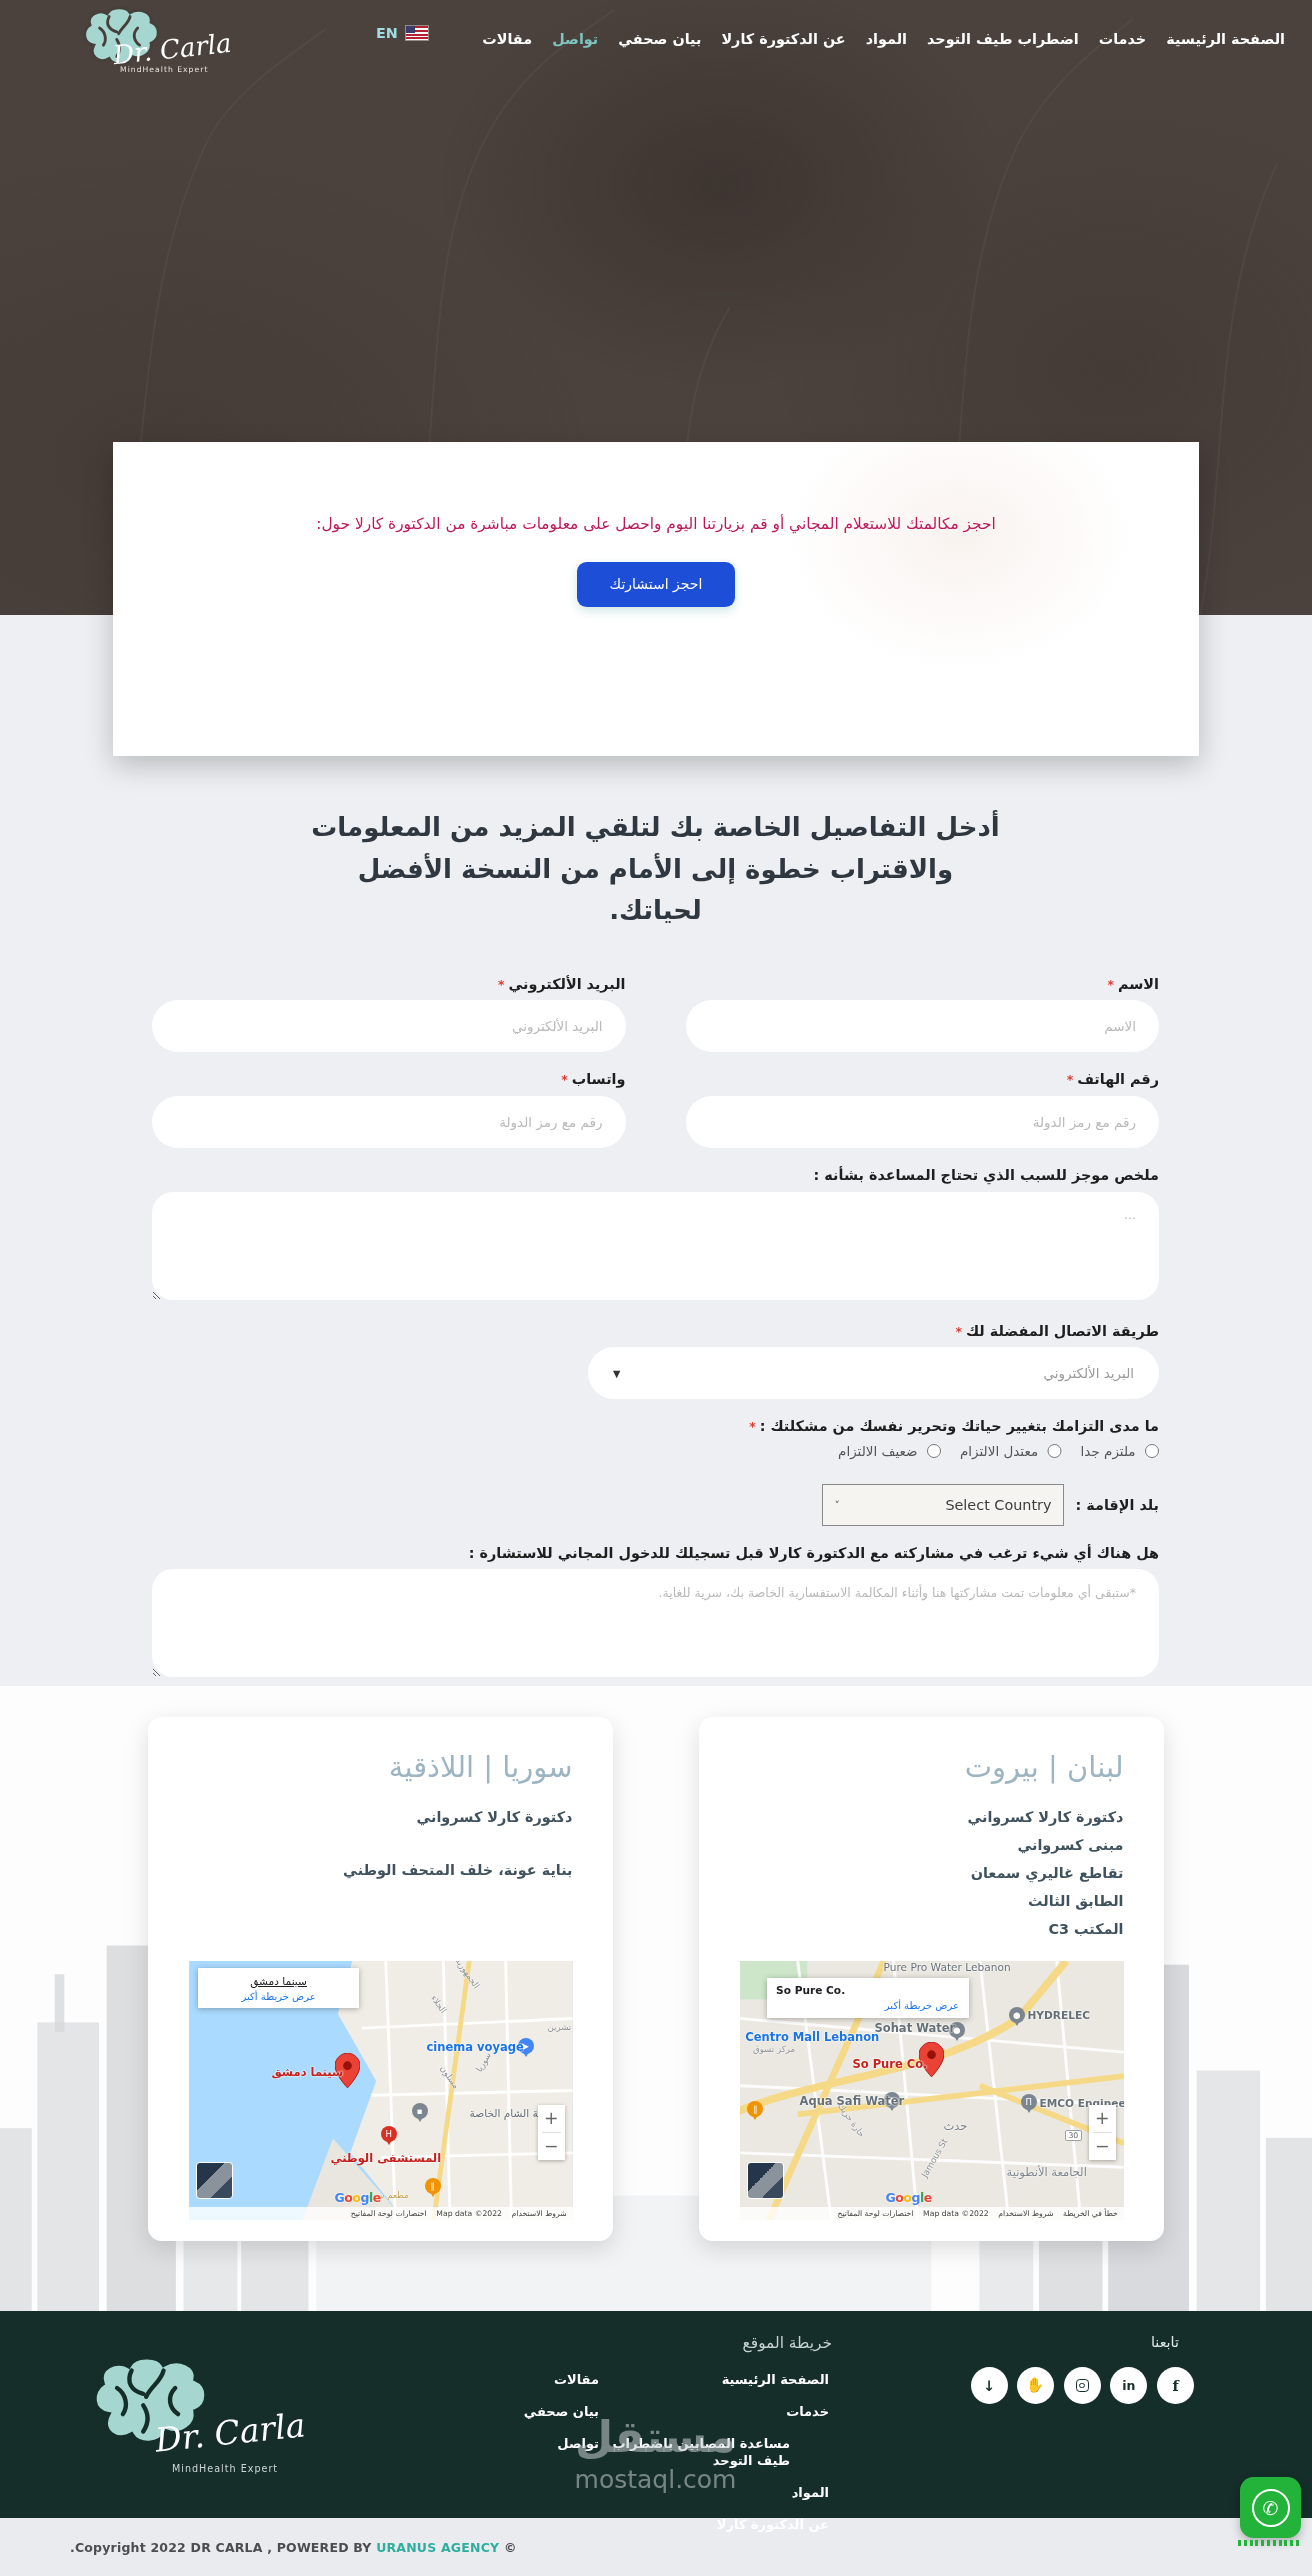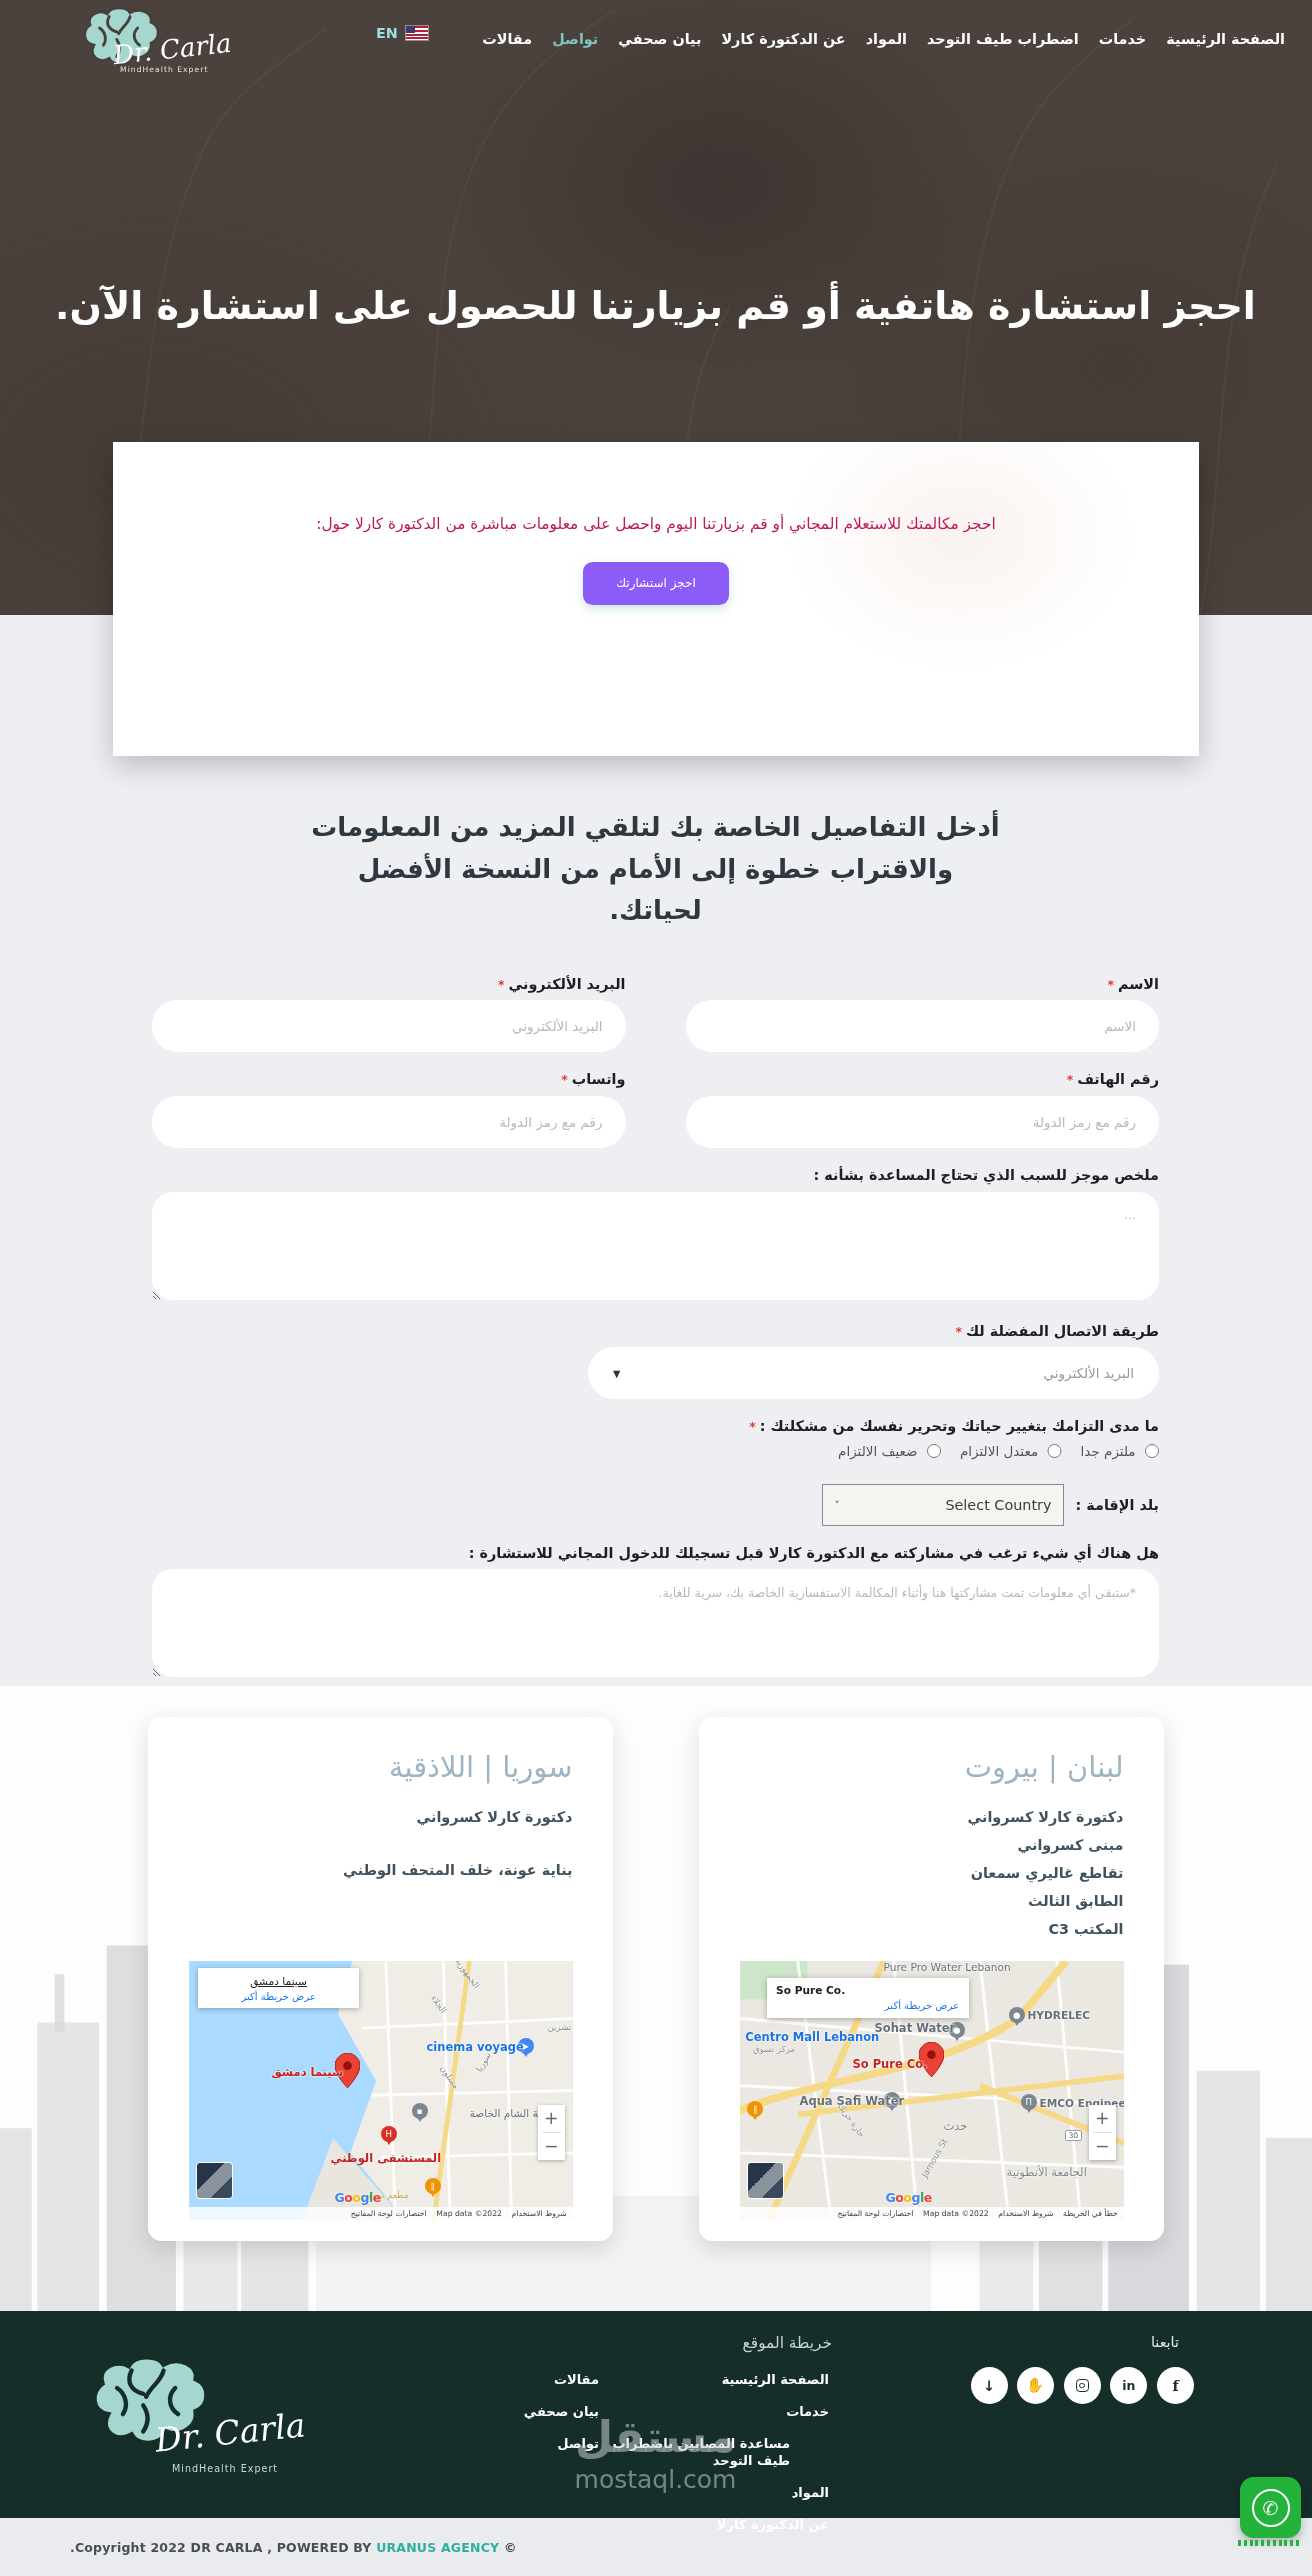--- a/index.html
+++ b/index.html
@@ -29,21 +29,21 @@
   .nav a { color:#ffffff; text-decoration:none; font-size:14.4px; font-weight:bold; white-space:nowrap; }
   .nav a.active { color:#7cc5c0; }
   .hero-title { position:relative; z-index:2; margin:209px auto 0; width:1239px; text-align:center; color:#ffffff; font-size:38px; font-weight:bold; line-height:1.3; }
 
   
   .intro-card { position:absolute; top:442px; right:113px; width:1086px; height:314px; background:#ffffff; z-index:6;
     box-shadow:0 9.6px 27px rgba(0,0,0,.22); text-align:center; padding:50px 67px 0; }
   .intro-card::before { content:""; position:absolute; inset:0; background:radial-gradient(250px 192px at 78% 30%, rgba(244,232,226,.55), transparent 70%); pointer-events:none; }
   .intro-heading { position:relative; font-size:25px; font-weight:bold; color:#3b3b3b; line-height:1.6; margin:0; }
   .intro-par { position:relative; font-size:15.4px; color:#be185d; margin:23px 0 0; }
-  .intro-btn { position:relative; margin-top:29px; background:#8b5cf6; color:#ffffff; border:none; border-radius:9.6px; padding:14.4px 33px; font-size:12px; font-family:inherit; cursor:pointer; box-shadow:0 3.8px 9.6px rgba(158,208,203,.5); }
+  .intro-btn { position:relative; margin-top:29px; background:#1d4ed8; color:#ffffff; border:none; border-radius:9.6px; padding:14.4px 33px; font-size:14px; font-family:inherit; cursor:pointer; box-shadow:0 3.8px 9.6px rgba(158,208,203,.5); }
 
   
   .form-section { background:#edeff2; padding:192px 0 0; height:1071px; }
   .form-heading { width:692px; margin:0 auto; text-align:center; font-size:26px; font-weight:bold; color:#2f3741; line-height:1.6; }
   .form-wrap { width:1007px; margin:25px auto 0; }
   .frow { display:flex; gap:60px; }
   .fcol { flex:1; }
   .flabel { display:block; font-size:14.4px; font-weight:bold; color:#1e1e1e; margin:19px 0 8.6px; text-align:right; }
   .req { color:#e03c31; margin-right:3.8px; font-size:12.5px; }
   .tinput { width:100%; height:52px; background:#fff; border:none; border-radius:26px; padding:0 23px; font-size:13.5px; color:#555; font-family:inherit; text-align:right; }
@@ -174,21 +174,20 @@
         <a href="#">خدمات</a>
         <a href="#">اضطراب طيف التوحد</a>
         <a href="#">المواد</a>
         <a href="#">عن الدكتورة كارلا</a>
         <a href="#">بيان صحفي</a>
         <a href="#" class="active">تواصل</a>
         <a href="#">مقالات</a>
       </nav>
     </div>
 
-    <h1 class="hero-title">احجز استشارة هاتفية أو قم بزيارتنا للحصول على استشارة الآن.</h1>
   </section>
 
   <div class="intro-card">
     <p class="intro-par">احجز مكالمتك للاستعلام المجاني أو قم بزيارتنا اليوم واحصل على معلومات مباشرة من الدكتورة كارلا حول:</p>
     <button class="intro-btn">احجز استشارتك</button>
   </div>
 
   <section class="form-section">
     <h2 class="form-heading">
       <span>أدخل التفاصيل الخاصة بك لتلقي المزيد من المعلومات</span><br>

